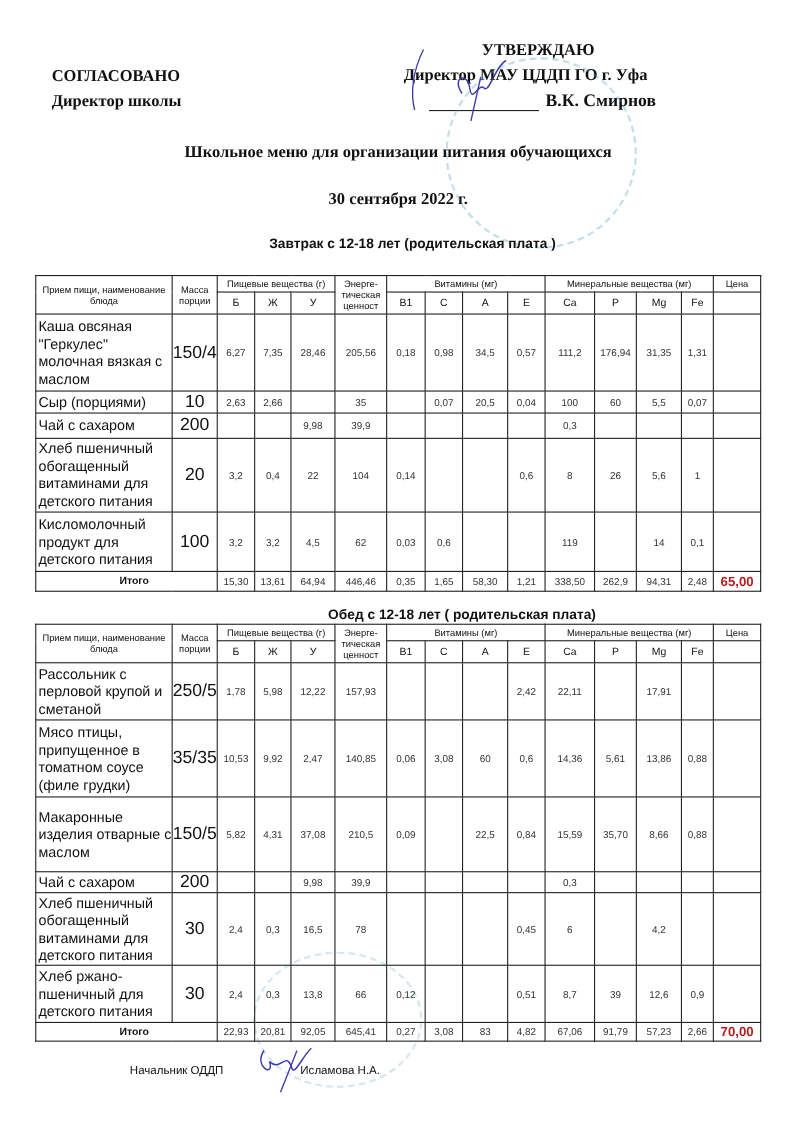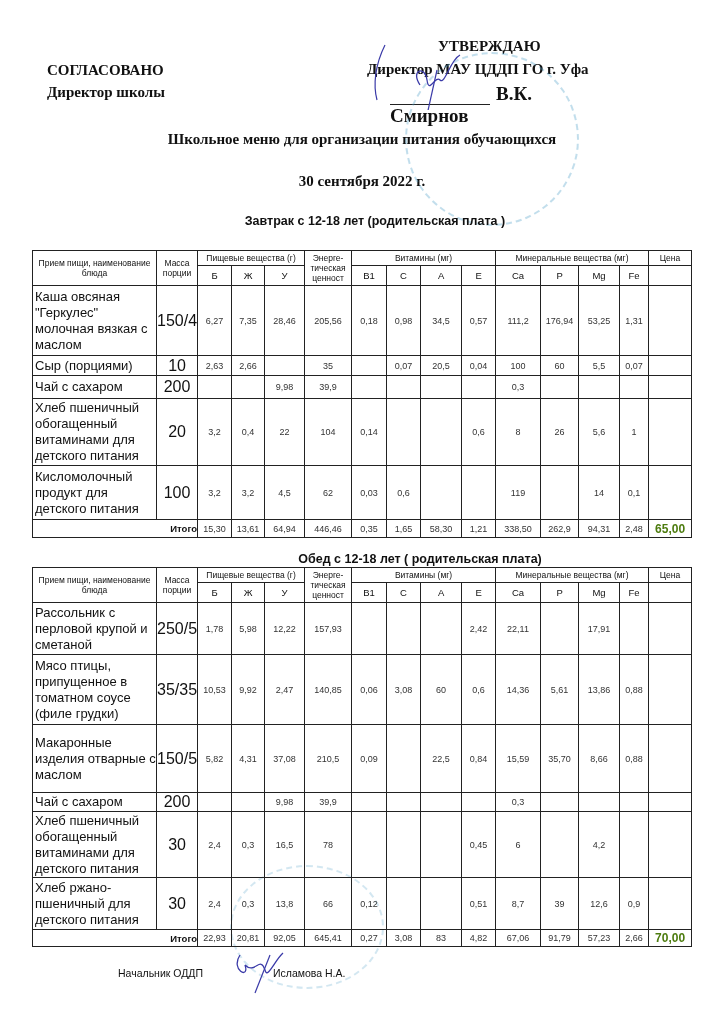--- a/index.html
+++ b/index.html
@@ -4,36 +4,36 @@
 <style>
   html, body { margin:0; padding:0; background:#fff; }
   body { width:724px; height:1024px; position:relative; overflow:hidden; color:#111; }
   .serif { font-family:"Liberation Serif", "DejaVu Serif", serif; font-weight:bold; }
   .sans { font-family:"Liberation Sans", "DejaVu Sans", sans-serif; }
   .abs { position:absolute; }
   #agreed-title { left:47px; top:62px; font-size:15px; }
   #agreed-role  { left:47px; top:84px; font-size:15px; }
   #approve-title { left:438px; top:38px; font-size:15px; }
   #approve-role  { left:367px; top:61px; font-size:15px; }
-  #approve-name  { left:390px; top:83px; font-size:19px; width:220px; }
+  #approve-name  { left:390px; top:83px; font-size:16px; width:220px; }
   #approve-name .line { display:inline-block; width:100px; border-bottom:1px solid #222; height:14px; vertical-align:bottom; margin-right:6px; }
   #doc-title { left:0; width:724px; top:131px; text-align:center; font-size:15px; }
   #doc-date { left:0; width:724px; top:173px; text-align:center; font-size:15px; }
   .section-title { font-family:"Liberation Sans", sans-serif; font-weight:bold; font-size:12.5px; text-align:center; position:absolute; }
   #breakfast-title { left:225px; top:214px; width:300px; }
   #lunch-title { left:260px; top:552px; width:320px; }
 
   table.menu { position:absolute; left:32px; border-collapse:collapse; table-layout:fixed; font-family:"Liberation Sans", sans-serif; }
   table.menu td, table.menu th { border:1px solid #222; padding:0; text-align:center; vertical-align:middle; font-weight:normal; overflow:hidden; }
   table.menu th { font-size:8.5px; line-height:10px; }
   table.menu td { font-size:9px; color:#333; }
   table.menu td.name { text-align:left; font-size:13px; line-height:16px; color:#111; padding-left:2px; }
   table.menu td.mass { font-size:16px; color:#111; }
-  table.menu td.total-label { text-align:right; font-weight:bold; font-size:9.5px; padding-left:14px; color:#111; }
-  table.menu td.price { font-weight:bold; font-size:12px; color:#4d7c0f; }
+  table.menu td.total-label { text-align:center; font-weight:bold; font-size:9.5px; padding-left:14px; color:#111; }
+  table.menu td.price { font-weight:bold; font-size:12px; color:#b91c1c; }
   #breakfast-table { top:250px; }
   #lunch-table { top:567px; }
 
   #footer-role { left:118px; top:967px; font-size:10.5px; }
   #footer-name { left:273px; top:967px; font-size:10.5px; }
   .stamp { position:absolute; border-radius:50%; border:2px dashed rgba(80,160,200,0.35); }
   .sig { position:absolute; }
 </style>
 </head>
 <body>
@@ -109,21 +109,21 @@
         <td>6,27</td>
         <td>7,35</td>
         <td>28,46</td>
         <td>205,56</td>
         <td>0,18</td>
         <td>0,98</td>
         <td>34,5</td>
         <td>0,57</td>
         <td>111,2</td>
         <td>176,94</td>
-        <td>53,25</td>
+        <td>31,35</td>
         <td>1,31</td>
         <td></td>
       </tr>
       <tr style="height: 20px;">
         <td class="name">Сыр (порциями)</td>
         <td class="mass">10</td>
         <td>2,63</td>
         <td>2,66</td>
         <td></td>
         <td>35</td>

